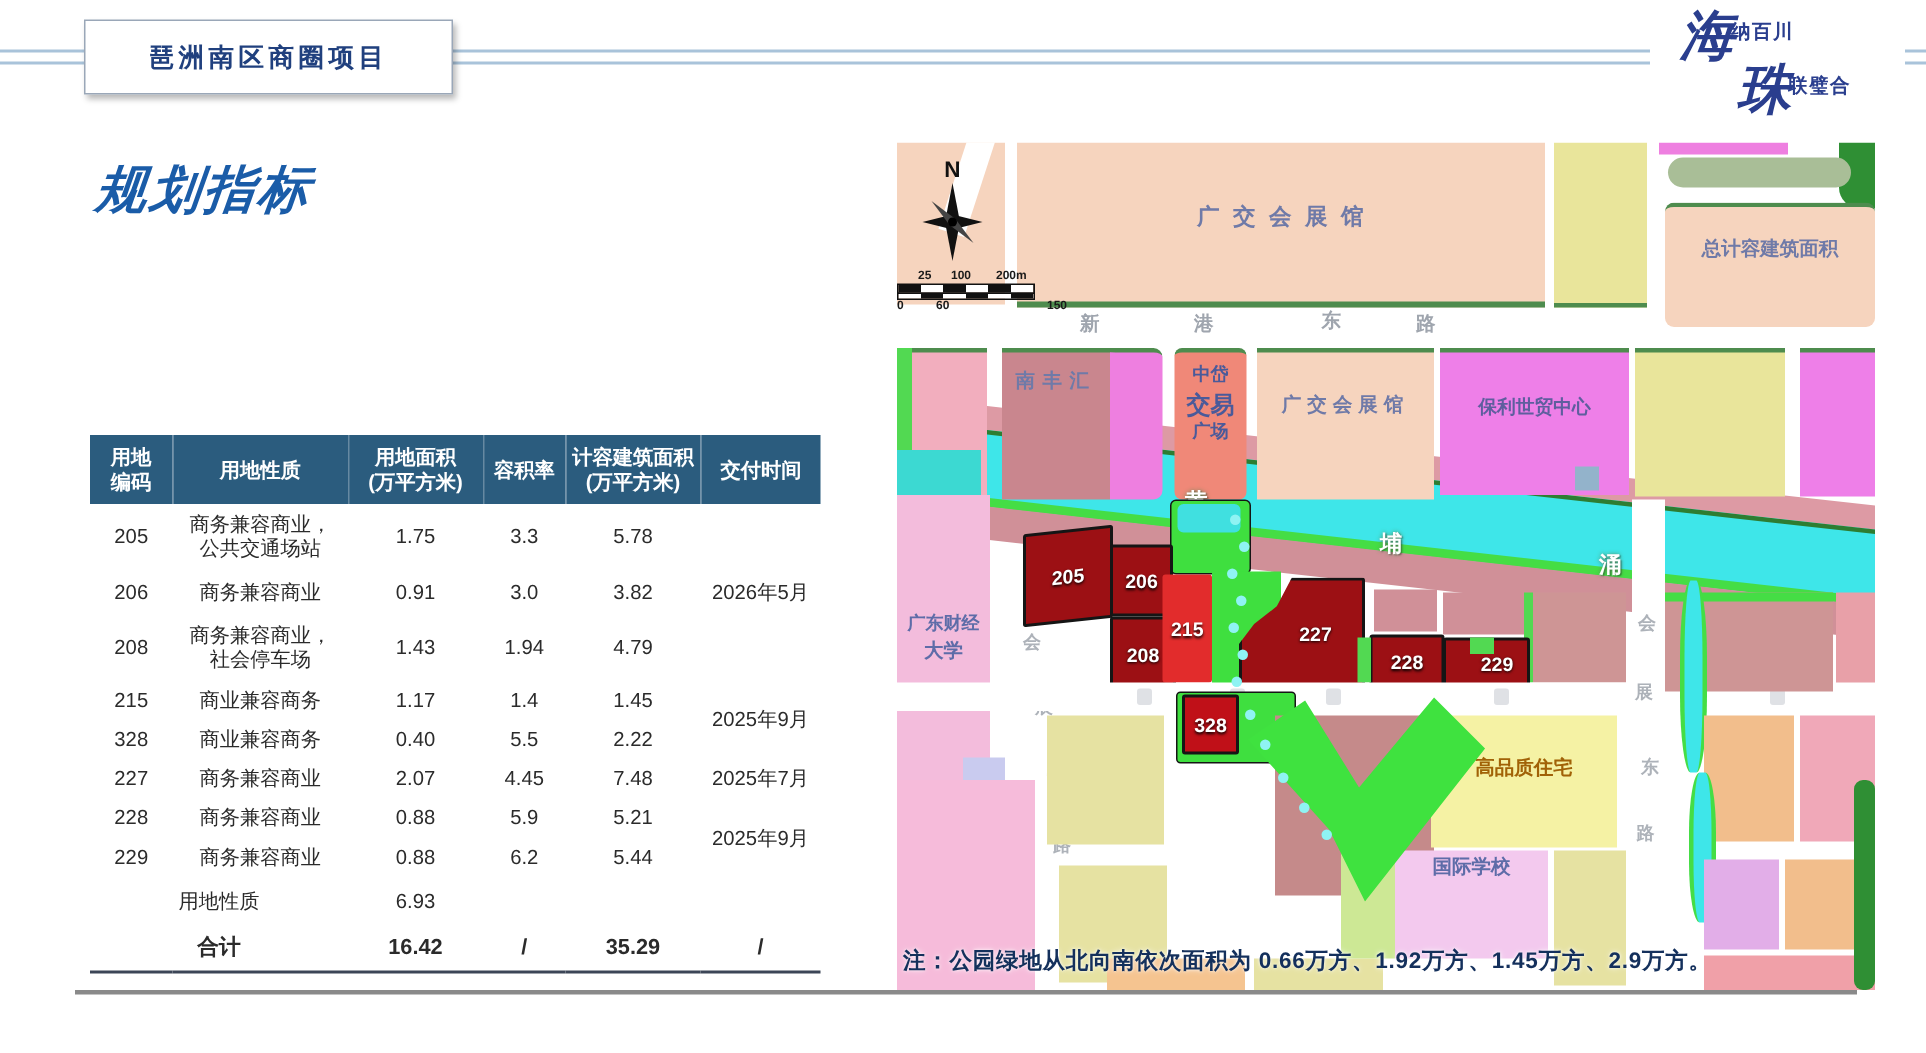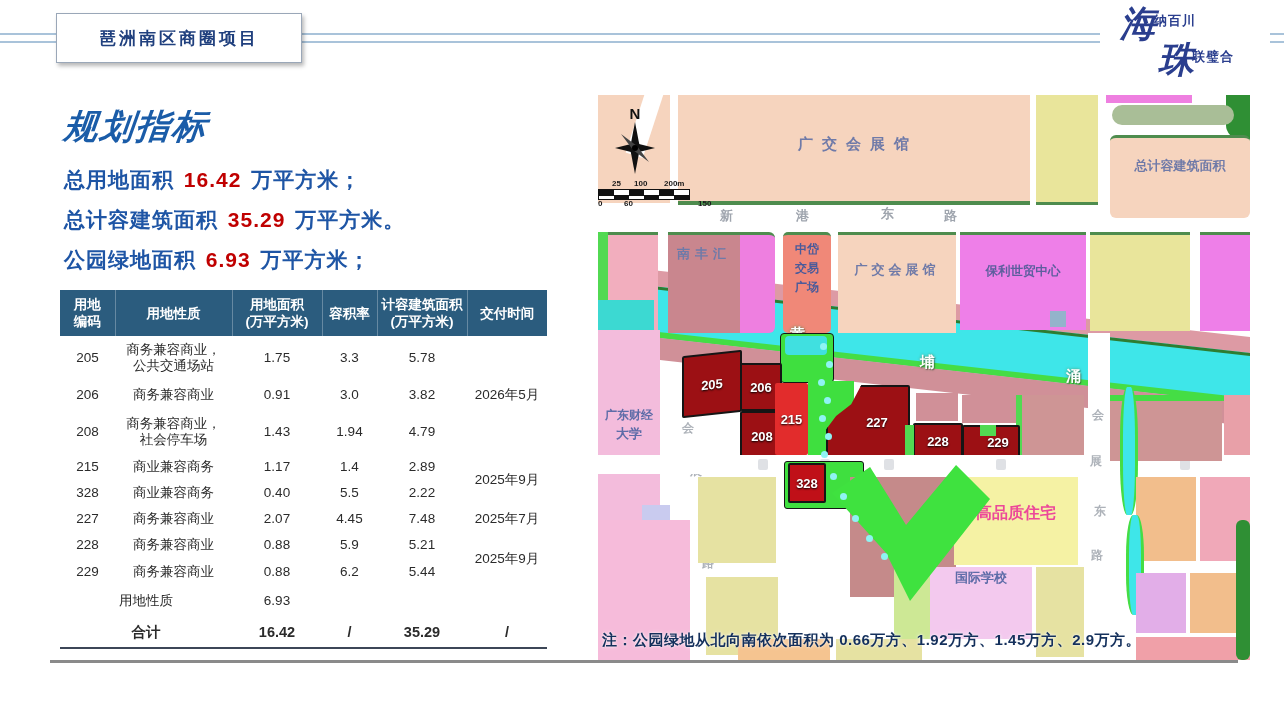--- a/index.html
+++ b/index.html
@@ -62,25 +62,20 @@
 
   <div class="logo">
     <span class="big" style="left:20px;top:0px;">海</span>
     <span class="sm" style="left:54px;top:12px;">纳百川</span>
     <span class="big" style="left:58px;top:36px;">珠</span>
     <span class="sm" style="left:92px;top:48px;">联璧合</span>
   </div>
 
   <div class="heading">规划指标</div>
 
-  <div class="kpis">
-    <div class="kpi"><span>总用地面积</span> <span class="num">16.42</span> <span>万平方米；</span></div>
-    <div class="kpi"><span>总计容建筑面积</span> <span class="num">35.29</span> <span>万平方米。</span></div>
-    <div class="kpi"><span>公园绿地面积</span> <span class="num">6.93</span> <span>万平方米；</span></div>
-  </div>
 
   <table class="plan">
     <colgroup>
         <col style="width:55px">
         <col style="width:117px">
         <col style="width:90px">
         <col style="width:55px">
         <col style="width:90px">
         <col style="width:80px">
       </colgroup>
@@ -118,21 +113,21 @@
 社会停车场</td>
       <td>1.43</td>
       <td>1.94</td>
       <td>4.79</td>
     </tr>
     <tr style="height:26px;">
       <td>215</td>
       <td>商业兼容商务</td>
       <td>1.17</td>
       <td>1.4</td>
-      <td>2.89</td>
+      <td>1.45</td>
       <td rowspan="2">2025年9月</td>
     </tr>
     <tr style="height:26px;">
       <td>328</td>
       <td>商业兼容商务</td>
       <td>0.40</td>
       <td>5.5</td>
       <td>2.22</td>
     </tr>
     <tr style="height:26px;">
@@ -197,21 +192,21 @@
     <span class="roadchar" style="left:283px;top:110px;">东</span>
     <span class="roadchar" style="left:346px;top:112px;">路</span>
 
     <div class="blk" style="left:0;top:137px;width:10px;height:96px;background:#52d952;"></div>
     <div class="blk" style="left:10px;top:137px;width:50px;height:96px;background:#f2aebe;border-top:3px solid #4e8c4e;"></div>
     <div class="blk" style="left:70px;top:137px;width:72px;height:98px;background:#c9868e;border-top:3px solid #4e8c4e;"></div>
     <div class="blk" style="left:142px;top:137px;width:35px;height:98px;background:#ee7fe0;border-top:3px solid #4e8c4e;border-radius:0 6px 6px 0;"></div>
     <div class="maplabel" style="left:72px;top:150px;width:68px;font-size:13px;letter-spacing:5px;">南丰汇</div>
     <div class="blk" style="left:185px;top:137px;width:48px;height:98px;background:#f08878;border-top:3px solid #4e8c4e;border-radius:5px;"></div>
     <div class="maplabel" style="left:185px;top:146px;width:48px;font-size:12px;color:#4a5a9a;">中岱</div>
-    <div class="maplabel" style="left:185px;top:165px;width:48px;font-size:12px;color:#4a5a9a;">交易</div>
+    <div class="maplabel" style="left:185px;top:165px;width:48px;font-size:16px;color:#4a5a9a;">交易</div>
     <div class="maplabel" style="left:185px;top:184px;width:48px;font-size:12px;color:#4a5a9a;">广场</div>
     <div class="blk" style="left:240px;top:137px;width:118px;height:98px;background:#f6d4be;border-top:3px solid #4e8c4e;"></div>
     <div class="maplabel" style="left:240px;top:166px;width:118px;font-size:13px;letter-spacing:4px;">广交会展馆</div>
     <div class="blk" style="left:362px;top:137px;width:126px;height:95px;background:#ee7fe8;border-top:3px solid #4e8c4e;"></div>
     <div class="maplabel" style="left:362px;top:168px;width:126px;font-size:12.5px;color:#5e5e9e;">保利世贸中心</div>
     <div class="blk" style="left:452px;top:216px;width:16px;height:16px;background:#93b3cb;"></div>
     <div class="blk" style="left:492px;top:137px;width:100px;height:96px;background:#e9e59b;border-top:3px solid #4e8c4e;"></div>
     <div class="blk" style="left:602px;top:137px;width:50px;height:96px;background:#ee7fe8;border-top:3px solid #4e8c4e;"></div>
     <div class="blk" style="left:0;top:205px;width:56px;height:30px;background:#3cd9d2;"></div>
 
@@ -280,21 +275,21 @@
 
     <div class="blk" style="left:100px;top:382px;width:78px;height:86px;background:#e6e2a2;"></div>
     <div class="blk" style="left:108px;top:482px;width:72px;height:78px;background:#e6e2a2;"></div>
     <div class="blk" style="left:44px;top:410px;width:28px;height:22px;background:#c9cbef;"></div>
     <div class="blk" style="left:0;top:425px;width:92px;height:140px;background:#f6bbda;"></div>
     <div class="blk" style="left:140px;top:544px;width:92px;height:21px;background:#f5c490;"></div>
     <div class="blk" style="left:238px;top:544px;width:86px;height:21px;background:#e6e2a2;"></div>
 
     <div class="blk" style="left:252px;top:382px;width:106px;height:120px;background:#c58a8a;"></div>
     <div class="blk" style="left:356px;top:382px;width:124px;height:88px;background:#f5f2a4;"></div>
-    <div class="maplabel" style="left:356px;top:408px;width:124px;font-size:16px;color:#ec4899;">高品质住宅</div>
+    <div class="maplabel" style="left:356px;top:408px;width:124px;font-size:13px;color:#a16207;">高品质住宅</div>
     <div class="blk" style="left:296px;top:472px;width:36px;height:72px;background:#cde895;"></div>
     <div class="blk" style="left:332px;top:472px;width:102px;height:72px;background:#f3c9ee;"></div>
     <div class="maplabel" style="left:332px;top:474px;width:102px;font-size:13px;color:#5e6ca8;">国际学校</div>
     <div class="blk" style="left:438px;top:472px;width:48px;height:90px;background:#e6e2a2;"></div>
 
     <div class="blk" style="left:230px;top:365px;width:165px;height:145px;background:#3fe23f;
       clip-path:polygon(2.4% 22.8%,25.5% 4.8%,47.3% 44.8%,77.6% 3.4%,98.2% 26.9%,49.7% 97.2%,35.2% 64.1%);
       filter:drop-shadow(4px 5px 3px rgba(0,0,0,.45));"></div>
 
     <div class="dot" style="left:222px;top:248px;"></div>

